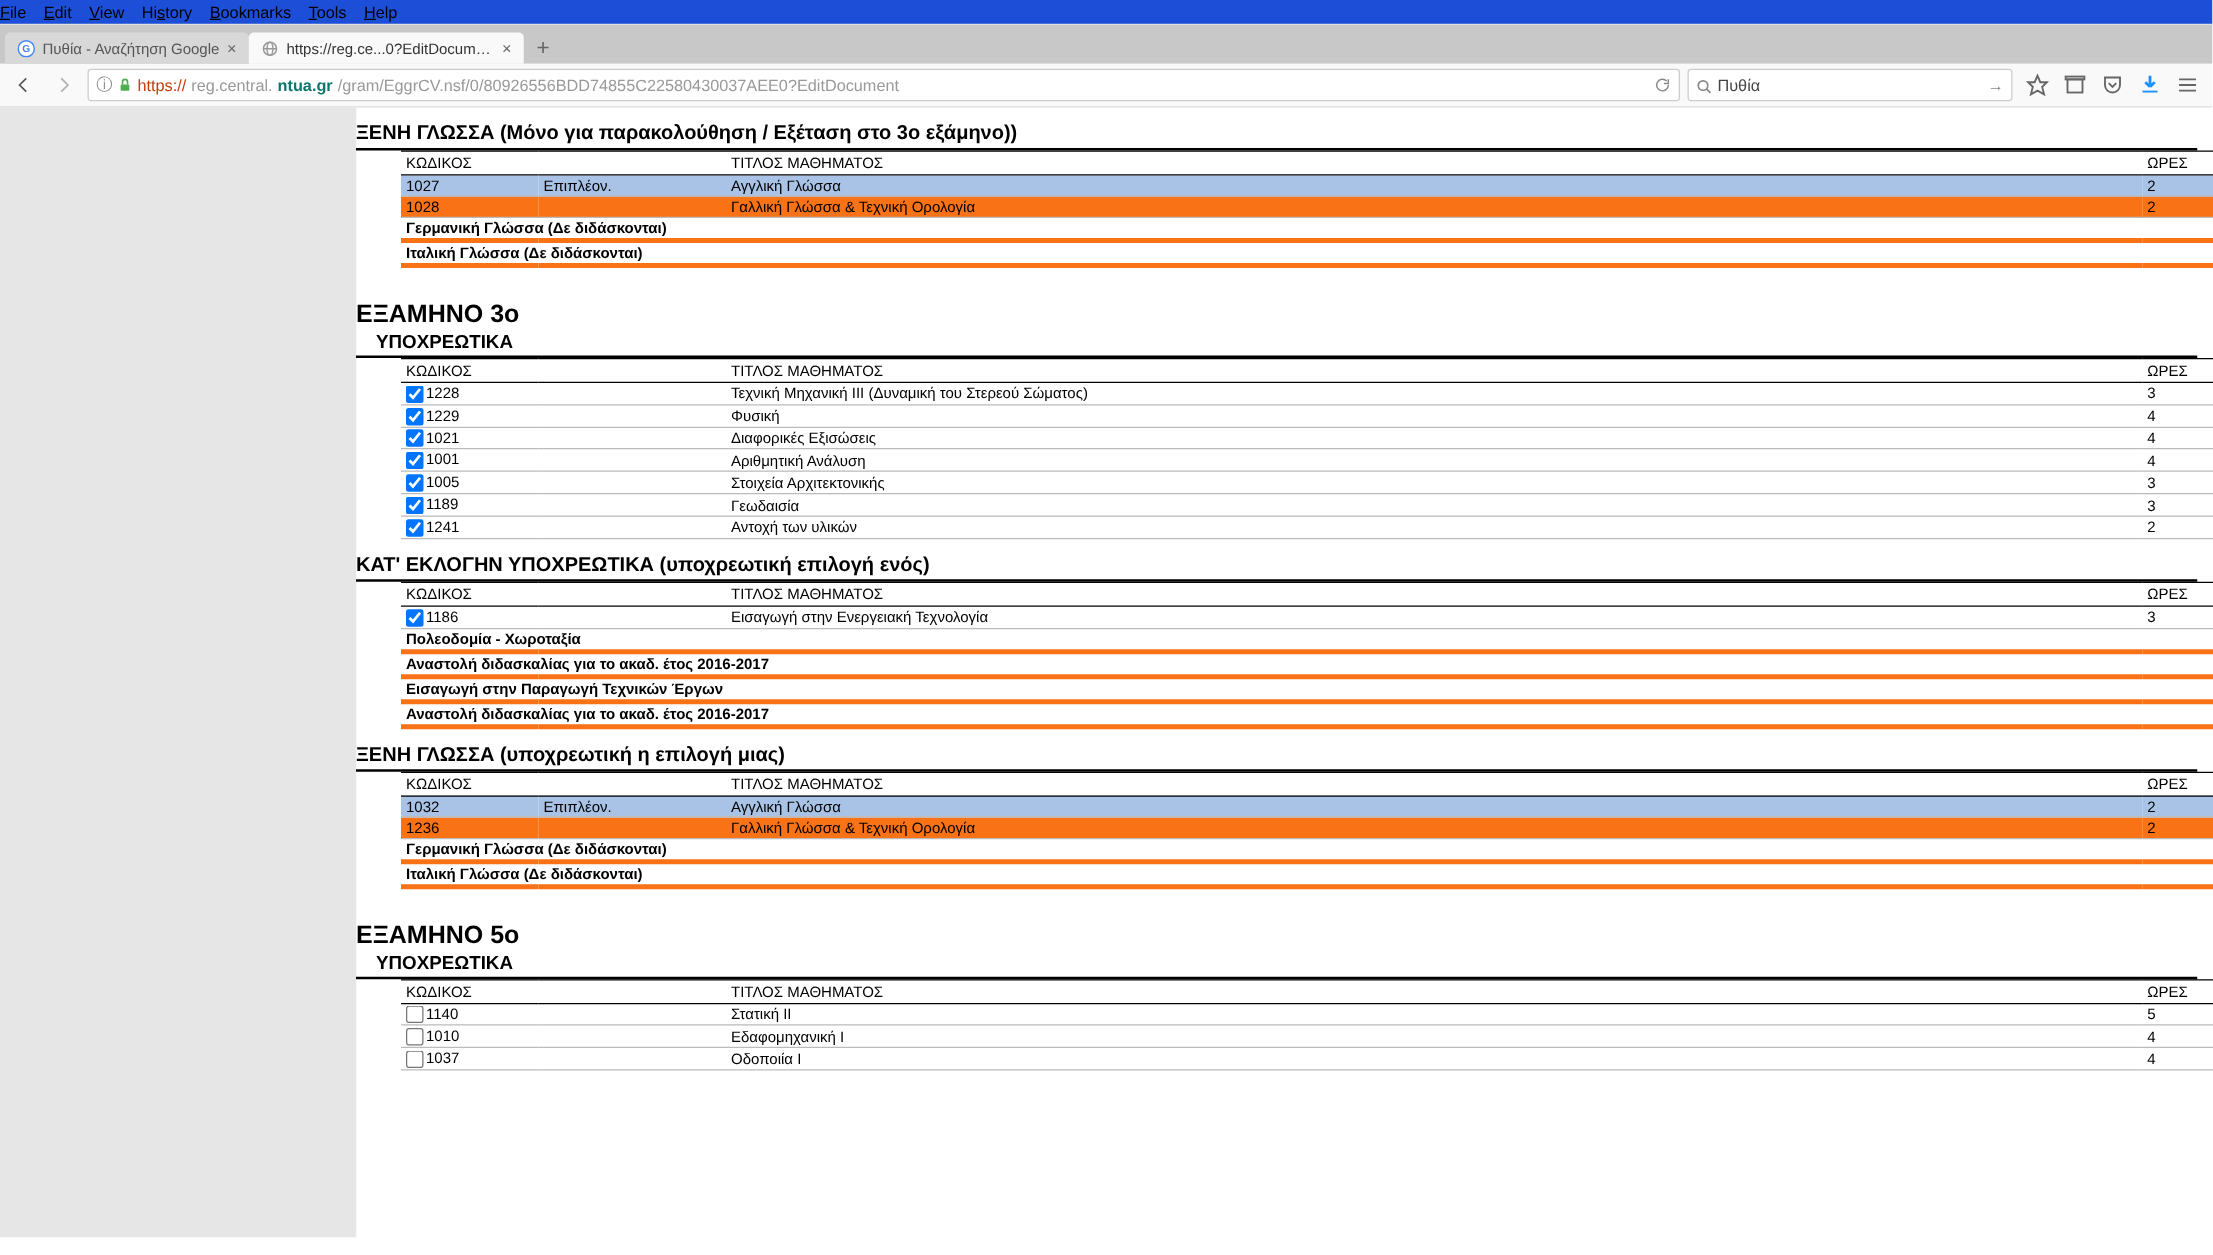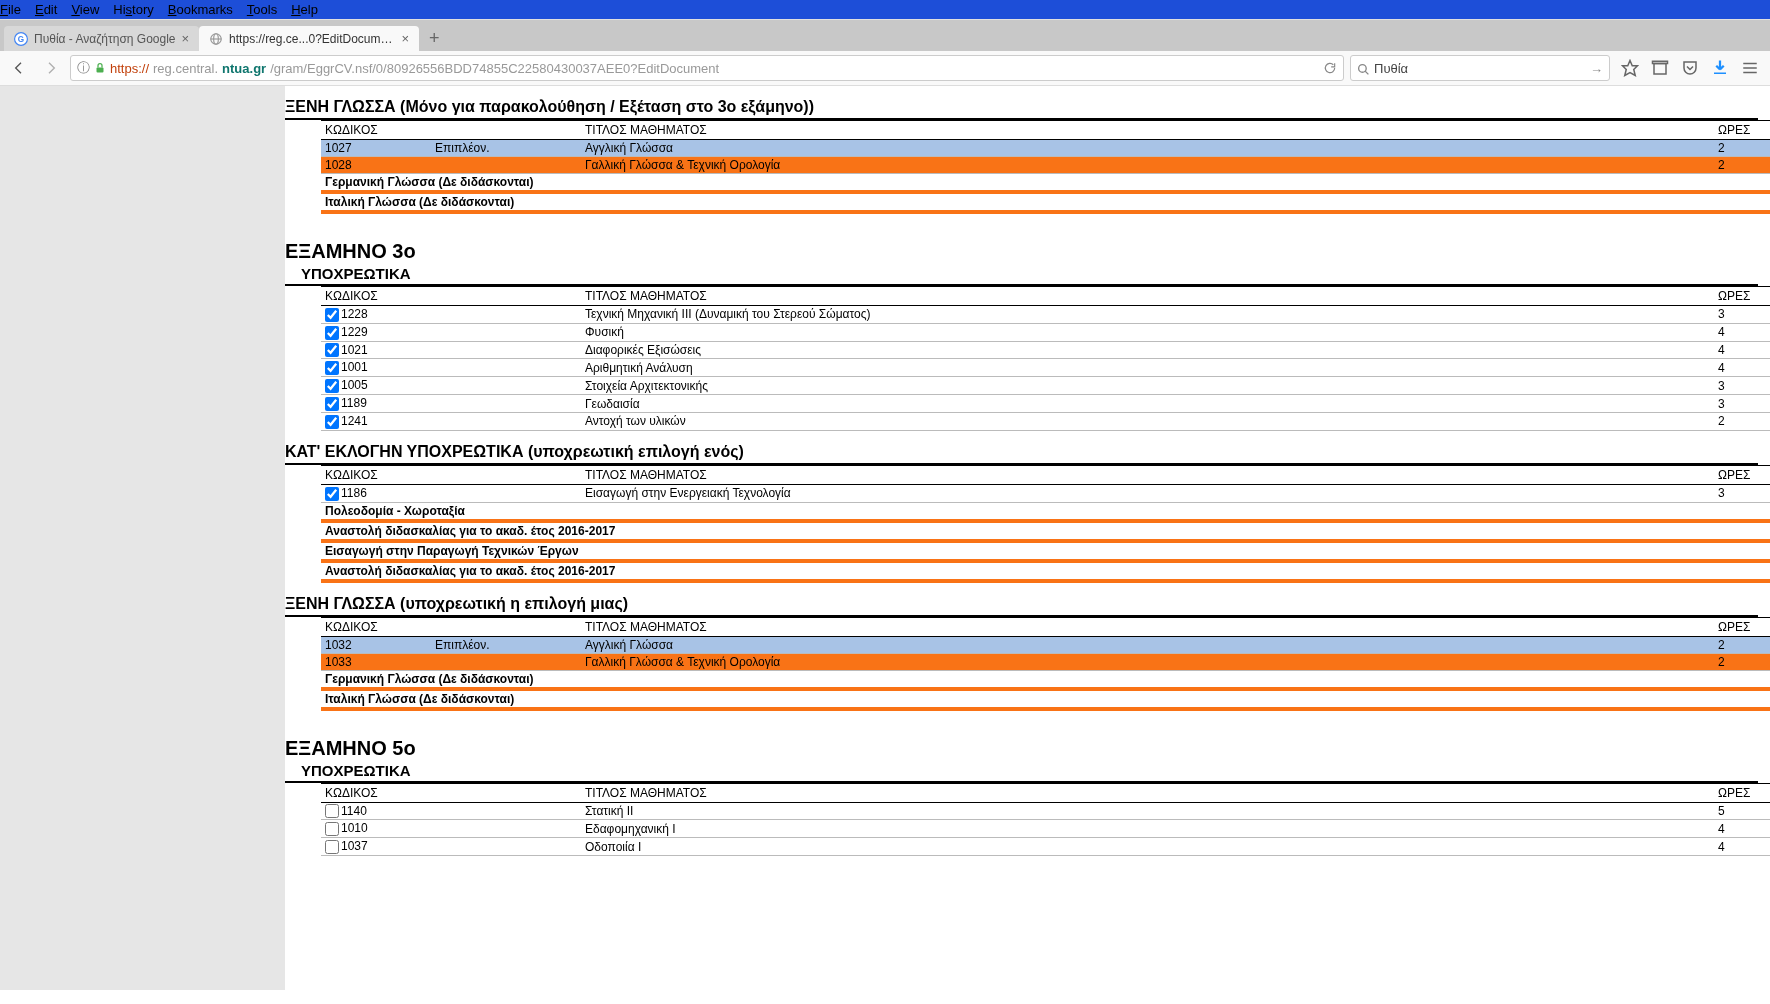--- a/index.html
+++ b/index.html
@@ -300,21 +300,21 @@
           <th class="col-title">ΤΙΤΛΟΣ ΜΑΘΗΜΑΤΟΣ</th>
           <th class="col-hours">ΩΡΕΣ</th>
         </tr>
         <tr class="row-highlight">
           <td>1032</td>
           <td>Επιπλέον.</td>
           <td>Αγγλική Γλώσσα</td>
           <td>2</td>
         </tr>
         <tr class="row-grey">
-          <td>1033</td>
+          <td>1236</td>
           <td></td>
           <td>Γαλλική Γλώσσα &amp; Τεχνική Ορολογία</td>
           <td>2</td>
         </tr>
         <tr class="note-row">
               <td colspan="4">Γερμανική Γλώσσα (Δε διδάσκονται)</td>
             </tr>
         <tr class="note-row">
               <td colspan="4">Ιταλική Γλώσσα (Δε διδάσκονται)</td>
             </tr>

